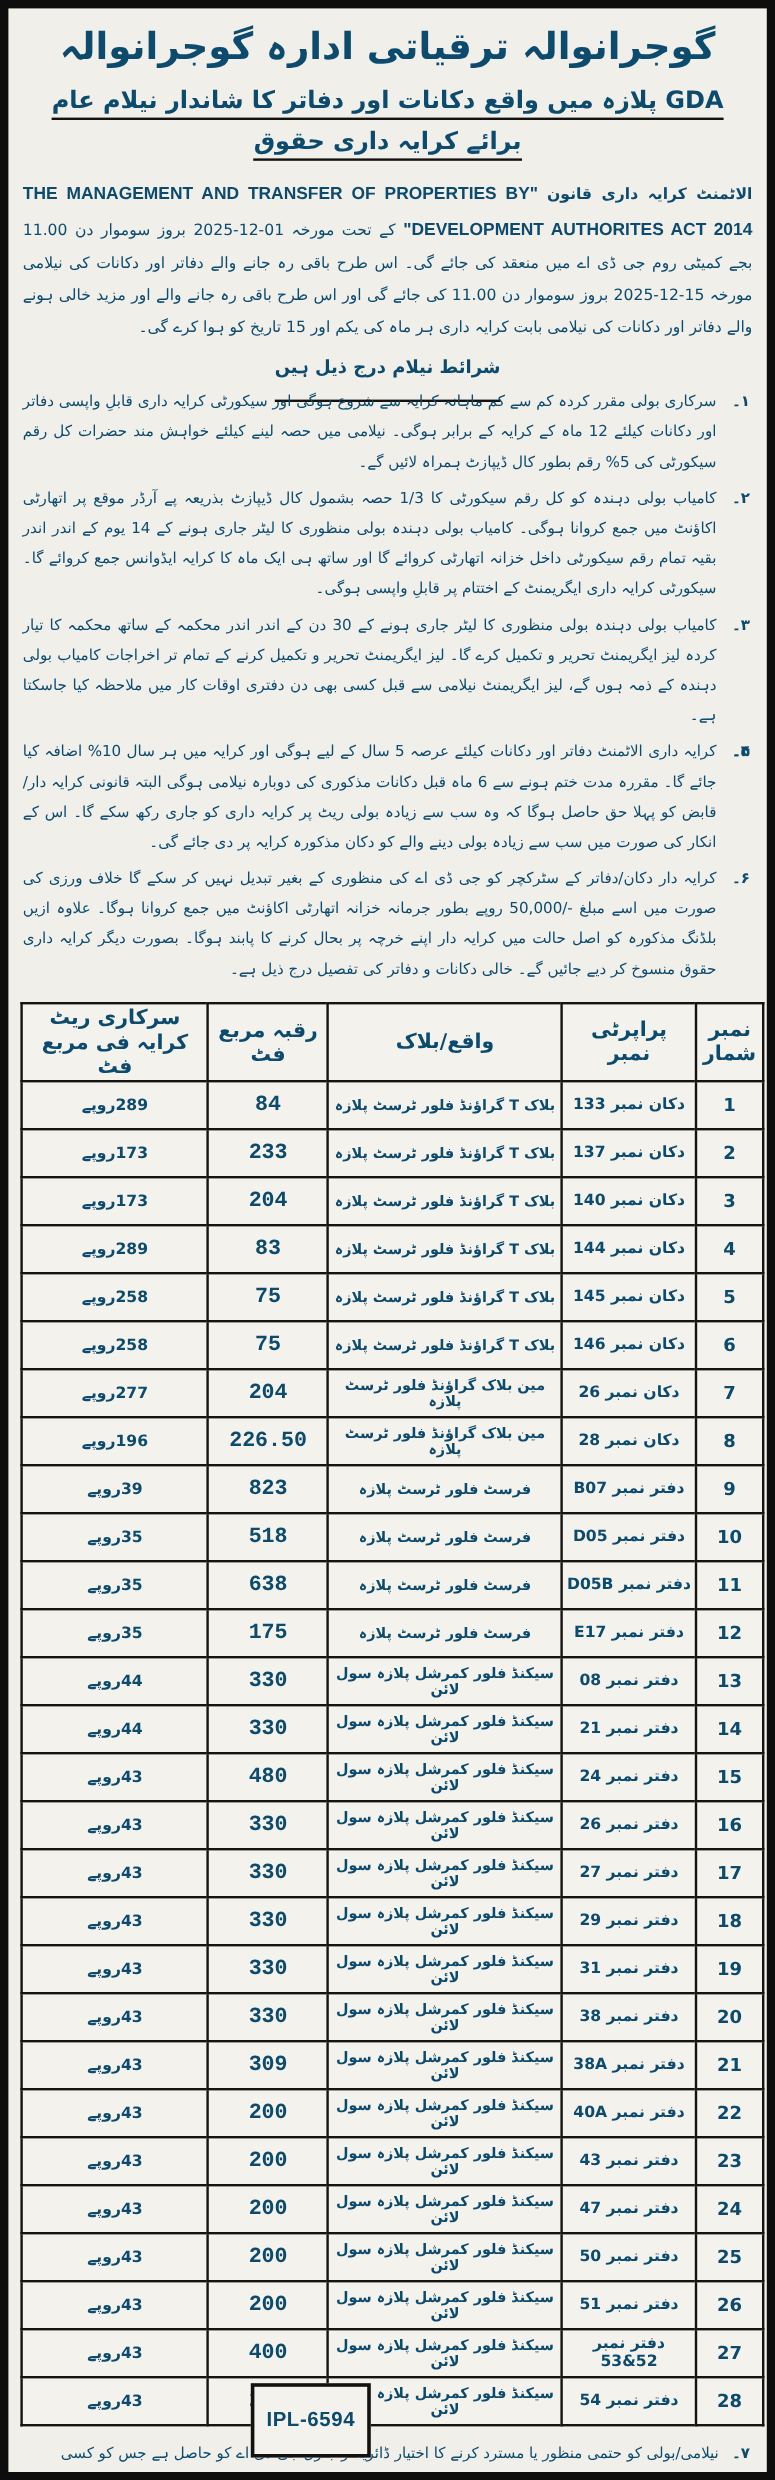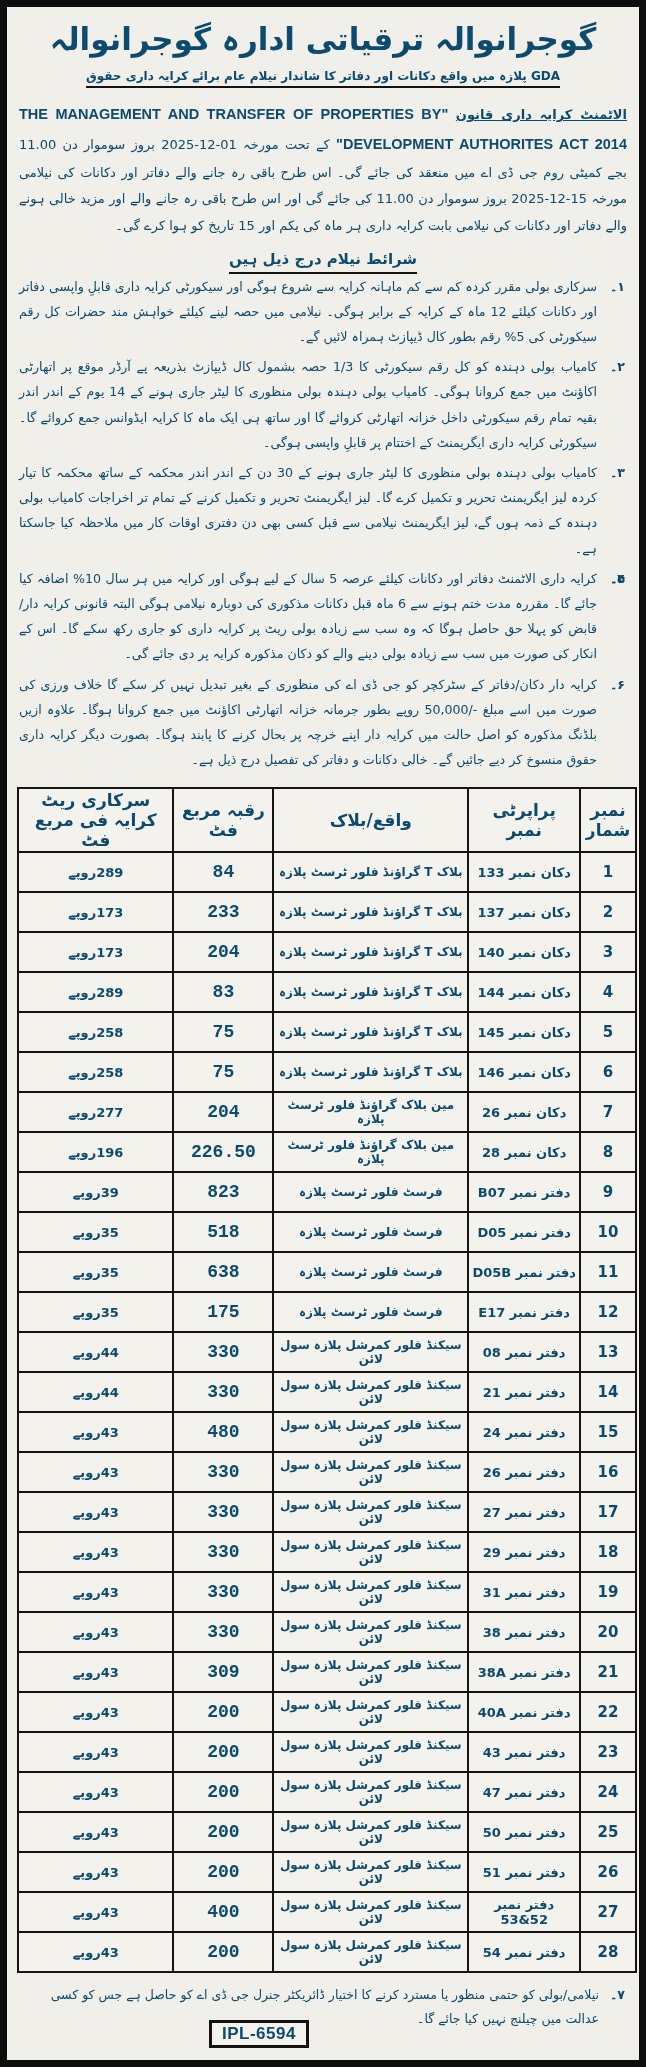--- a/index.html
+++ b/index.html
@@ -7,32 +7,32 @@
     width:646px;height:2067px;box-sizing:border-box;position:relative;overflow:hidden;
     background:#f1efe9;border:7px solid #0d0d0d;padding:4px 10px 8px 10px;
     font-family:"DejaVu Sans",sans-serif;color:#0c4a6e;
     display:flex;flex-direction:column;
   }
   .title{
     text-align:center;font-size:31px;font-weight:bold;line-height:1.45;
     margin:6px 0 2px 0;
   }
   .subtitle{
-    text-align:center;font-size:12px;font-weight:bold;margin:2px 14px 10px 14px;line-height:1.7;
+    text-align:center;font-size:20px;font-weight:bold;margin:2px 14px 10px 14px;line-height:1.7;
   }
   .subtitle-inner{border-bottom:2px solid #141210;padding-bottom:3px;}
   .intro{
     direction:rtl;text-align:justify;font-size:13px;line-height:2.05;margin:4px 2px 2px 2px;
   }
-  .law{font-weight:bold;text-decoration:underline;}
+  .law{font-weight:bold;}
   .act{font-weight:bold;font-family:"Liberation Sans","DejaVu Sans",sans-serif;font-size:14.5px;}
   .terms-heading{
     direction:rtl;text-align:center;font-size:15px;font-weight:bold;margin:8px 0 6px 0;
   }
-  .terms-heading .u{border-bottom:2px solid #141210;padding-bottom:4px;}
+  .terms-heading .u{border-bottom:2px solid #141210;padding-bottom:18px;}
   ol.terms{
     direction:rtl;list-style:none;margin:0 2px;padding:0;font-size:12.6px;
   }
   ol.terms li{
     position:relative;padding-right:30px;text-align:justify;line-height:2.0;margin:0 0 5px 0;
   }
   ol.terms li .tnum{position:absolute;right:2px;top:0;font-weight:bold;}
   table.auction-table{
     border-collapse:collapse;width:620px;margin:10px auto 0 auto;direction:rtl;
     background:#f4f2ec;
@@ -47,21 +47,21 @@
   td.loc{font-size:12px;}
   td.num{font-size:18px;font-family:Liberation Mono, monospace;margin-top:32px;}
   td.rate{font-size:13px;}
   .note{direction:rtl;text-align:right;font-size:12.5px;line-height:1.9;}
   .note .nnum{font-weight:bold;margin-left:8px;}
   .note7{margin:10px 4px 2px 4px;padding-right:26px;position:relative;}
   .note7 .nnum{position:absolute;right:0;top:0;}
   .ipl-box{
     position:absolute;left:202px;bottom:12px;border:3px solid #141210;background:#f4f2ec;
     font-family:"Liberation Sans","DejaVu Sans",sans-serif;font-weight:bold;font-size:17px;
-    padding:1px 10px;letter-spacing:0.5px;
+    padding:18px 10px;letter-spacing:0.5px;
   }
 </style>
 </head>
 <body>
 
 <div class="ad">
 
   <div class="title" dir="rtl">گوجرانوالہ ترقیاتی ادارہ گوجرانوالہ</div>
 
   <div class="subtitle" dir="rtl">

